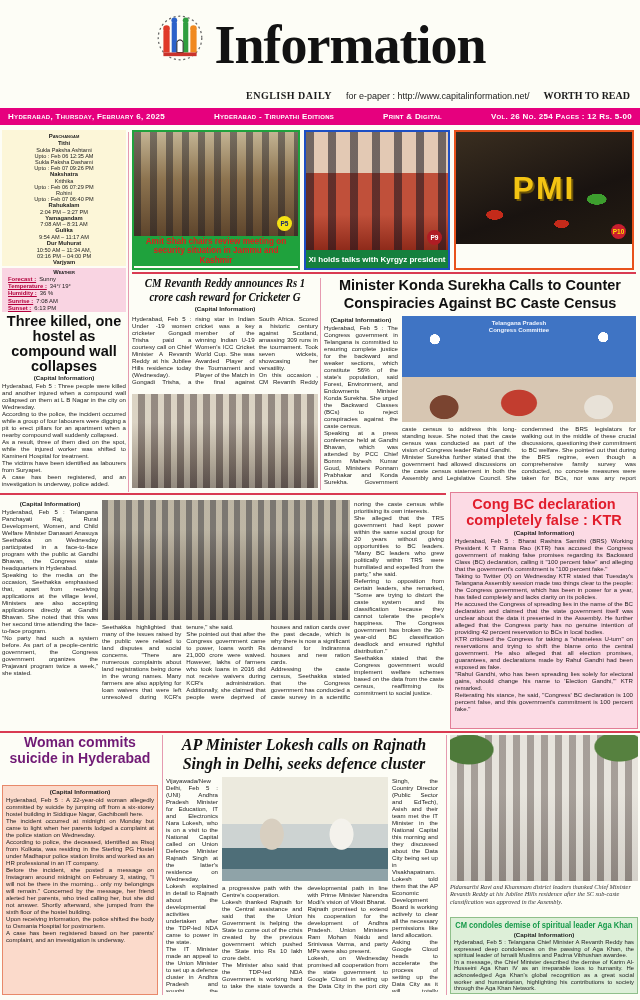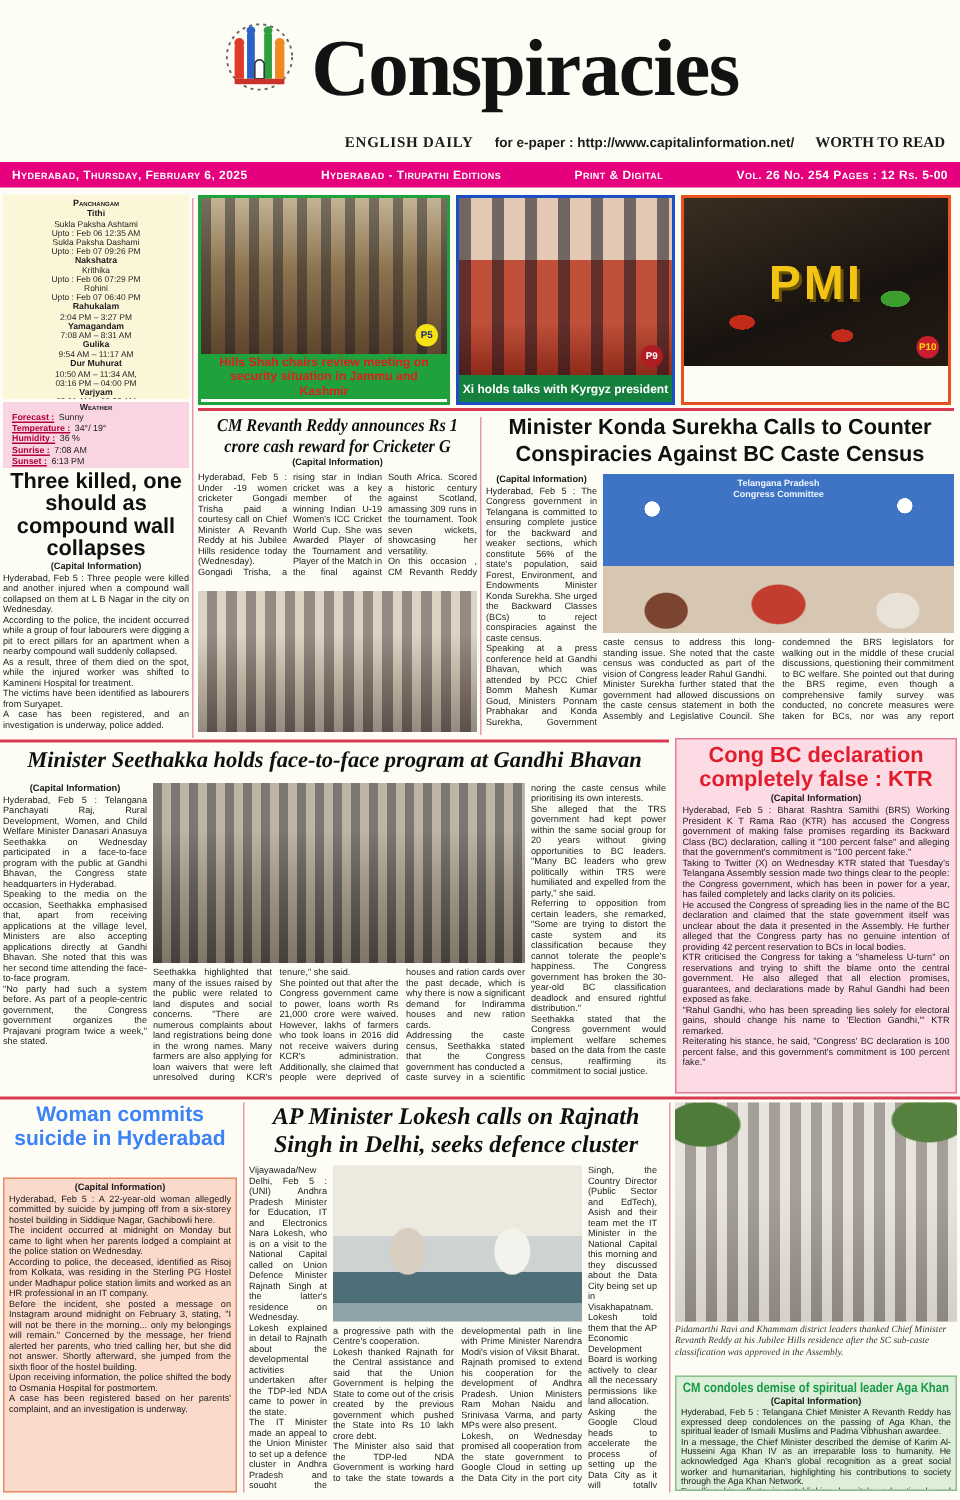--- a/index.html
+++ b/index.html
@@ -8,21 +8,21 @@
     position:relative; width:640px; height:1000px; margin:0 auto;
     background:#fdfdf6; font-family:"Liberation Sans",sans-serif; color:#1c1c1c;
     overflow:hidden;
   }
 
   
   .mast-title { position:absolute; top:10px; left:0; width:640px; display:flex; align-items:center; justify-content:center; gap:10px;
     font-family:"Liberation Serif",serif; font-weight:bold; font-size:54px; letter-spacing:-1px; color:#121212; }
   .mast-tagline { position:absolute; top:90px; right:10px; display:flex; gap:14px; align-items:baseline; }
   .tag-daily { font-family:"Liberation Serif",serif; font-weight:bold; font-size:10px; letter-spacing:.5px; }
-  .tag-epaper { font-weight:bold; font-size:9px; }
+  .tag-epaper { font-weight:normal; font-size:9px; }
   .tag-worth { font-family:"Liberation Serif",serif; font-size:10px; font-weight:bold; }
 
   .infobar { position:absolute; top:108px; left:0; width:640px; height:17px; background:#e6007e;
     display:flex; align-items:center; justify-content:space-between; padding:0 8px;
     color:#fff; font-size:8px; font-weight:bold; font-variant:small-caps; letter-spacing:.3px; }
 
   
   .hrule { position:absolute; height:2px; background:#d93b52; }
   .vrule { position:absolute; width:1px; background:#e59ab0; }
 
@@ -133,21 +133,21 @@
   .see-mid { margin-top:3px; height:80px; columns:3; column-gap:5px; }
   .see-colr { width:90px; }
   .see-colr .body-txt { height:204px; }
 
   .ktr-box { position:absolute; left:450px; top:492px; width:188px; height:237px;
     background:#fcdbe5; border:1px solid #e27d96; padding:3px 4px; }
   .ktr-hl { color:#e11d2c; font-size:14.5px; line-height:16px; height:33px; }
   .ktr-body { height:182px; }
 
   .woman-box { position:absolute; left:2px; top:735px; width:156px; height:261px; }
-  .woman-hl { color:#3b82f6; font-size:14px; line-height:15.5px; height:48px; }
+  .woman-hl { color:#701a75; font-size:14px; line-height:15.5px; height:48px; }
   .woman-inner { background:#fbdacb; border:1px solid #e8896a; height:210px; margin-top:2px; padding:2px 3px; }
   .woman-inner .body-txt { height:192px; }
 
   .lokesh-art { position:absolute; left:166px; top:735px; width:276px; height:261px; }
   .lokesh-hl { font-size:16px; line-height:19px; height:40px;font-style:italic; }
   .lokesh-body { display:flex; gap:4px; margin-top:2px; }
   .lokesh-col1 { width:52px; }
   .lokesh-col1 .body-txt { height:215px; }
   .lokesh-center { width:166px; }
   .lokesh-photo { height:104px; }
@@ -182,21 +182,21 @@
         <rect x="16" y="12" width="5" height="29" fill="#2b62c9"></rect>
           <circle cx="18.5" cy="10" r="2.8" fill="#2b62c9"></circle>
         <rect x="27" y="12" width="5" height="29" fill="#2f9e3f"></rect>
           <circle cx="29.5" cy="10" r="2.8" fill="#2f9e3f"></circle>
         <rect x="34" y="20" width="6" height="21" fill="#f0891f"></rect>
           <circle cx="37" cy="18" r="3.2" fill="#f0891f"></circle>
         <path d="M21 41 v-10 a3.5 4.5 0 0 1 6 0 v10 z" fill="#fff" stroke="#333" stroke-width="1"></path>
         <rect x="8" y="41" width="32" height="3.5" fill="#c9332c"></rect>
       </svg>
     </span>
-    <span>Conspiracies</span>
+    <span>Information</span>
   </div>
   <div class="mast-tagline">
     <span class="tag-daily">ENGLISH DAILY</span>
     <span class="tag-epaper">for e-paper : http://www.capitalinformation.net/</span>
     <span class="tag-worth">WORTH TO READ</span>
   </div>
 
   <div class="infobar">
     <span>Hyderabad, Thursday, February 6, 2025</span>
     <span>Hyderabad - Tirupathi Editions</span>
@@ -255,35 +255,35 @@
       <span class="wx-label">Sunrise :</span>
       <span>7:08 AM</span>
     </div>
     <div class="wx-row">
       <span class="wx-label">Sunset :</span>
       <span>6:13 PM</span>
     </div>
   </div>
 
   <div class="tk">
-    <div class="hl-sans tk-hl">Three killed, one should as compound wall collapses</div>
+    <div class="hl-sans tk-hl">Three killed, one hostel as compound wall collapses</div>
     <div class="credit">(Capital Information)</div>
     <div class="body-txt tk-body">Hyderabad, Feb 5 : Three people were killed and another injured when a compound wall collapsed on them at L B Nagar in the city on Wednesday.
 According to the police, the incident occurred while a group of four labourers were digging a pit to erect pillars for an apartment when a nearby compound wall suddenly collapsed.
 As a result, three of them died on the spot, while the injured worker was shifted to Kamineni Hospital for treatment.
 The victims have been identified as labourers from Suryapet.
 A case has been registered, and an investigation is underway, police added.</div>
   </div>
 
   <div class="pstrip">
     <div class="pcard card1">
       <div class="pimg ph-meeting">
         <span class="badge">P5</span>
       </div>
-      <div class="pcap">Hills Shah chairs review meeting on security situation in Jammu and Kashmir</div>
+      <div class="pcap">Amit Shah chairs review meeting on security situation in Jammu and Kashmir</div>
     </div>
     <div class="pcard card2">
       <div class="pimg ph-xi">
         <span class="badge">P9</span>
       </div>
       <div class="pcap">Xi holds talks with Kyrgyz president</div>
     </div>
     <div class="pcard card3">
       <div class="pimg ph-pmi">
         <span class="pmi-word">PMI</span>
@@ -318,21 +318,20 @@
         </div>
         <div class="body-txt konda-cols2">caste census to address this long-standing issue. She noted that the caste census was conducted as part of the vision of Congress leader Rahul Gandhi.
 Minister Surekha further stated that the government had allowed discussions on the caste census statement in both the Assembly and Legislative Council. She condemned the BRS legislators for walking out in the middle of these crucial discussions, questioning their commitment to BC welfare. She pointed out that during the BRS regime, even though a comprehensive family survey was conducted, no concrete measures were taken for BCs, nor was any report released.
 She accused the BRS of misleading the public through negative propaganda on social media platforms to divert attention from the Congress government's efforts for BCs. She warned that opposing the caste census would ultimately harm the BC communities themselves.
 Minister Surekha, representing two BC communities, declared that the caste census is a historic step and called upon BCs to resist any attempts to derail its implementation.</div>
       </div>
     </div>
   </div>
 
   <div class="see-art">
-    <div class="hl-serif see-hl">Minister Seethakka holds face-to-face program at Gandhi Bhavan</div>
     <div class="see-body">
       <div class="see-col1">
         <div class="credit">(Capital Information)</div>
         <div class="body-txt">Hyderabad, Feb 5 : Telangana Panchayati Raj, Rural Development, Women, and Child Welfare Minister Danasari Anasuya Seethakka on Wednesday participated in a face-to-face program with the public at Gandhi Bhavan, the Congress state headquarters in Hyderabad.
 Speaking to the media on the occasion, Seethakka emphasised that, apart from receiving applications at the village level, Ministers are also accepting applications directly at Gandhi Bhavan. She noted that this was her second time attending the face-to-face program.
 "No party had such a system before. As part of a people-centric government, the Congress government organizes the Prajavani program twice a week," she stated.</div>
       </div>
       <div class="see-center">
         <div class="see-photo ph-crowd"></div>
         <div class="body-txt see-mid">Seethakka highlighted that many of the issues raised by the public were related to land disputes and social concerns. "There are numerous complaints about land registrations being done in the wrong names. Many farmers are also applying for loan waivers that were left unresolved during KCR's tenure," she said.

